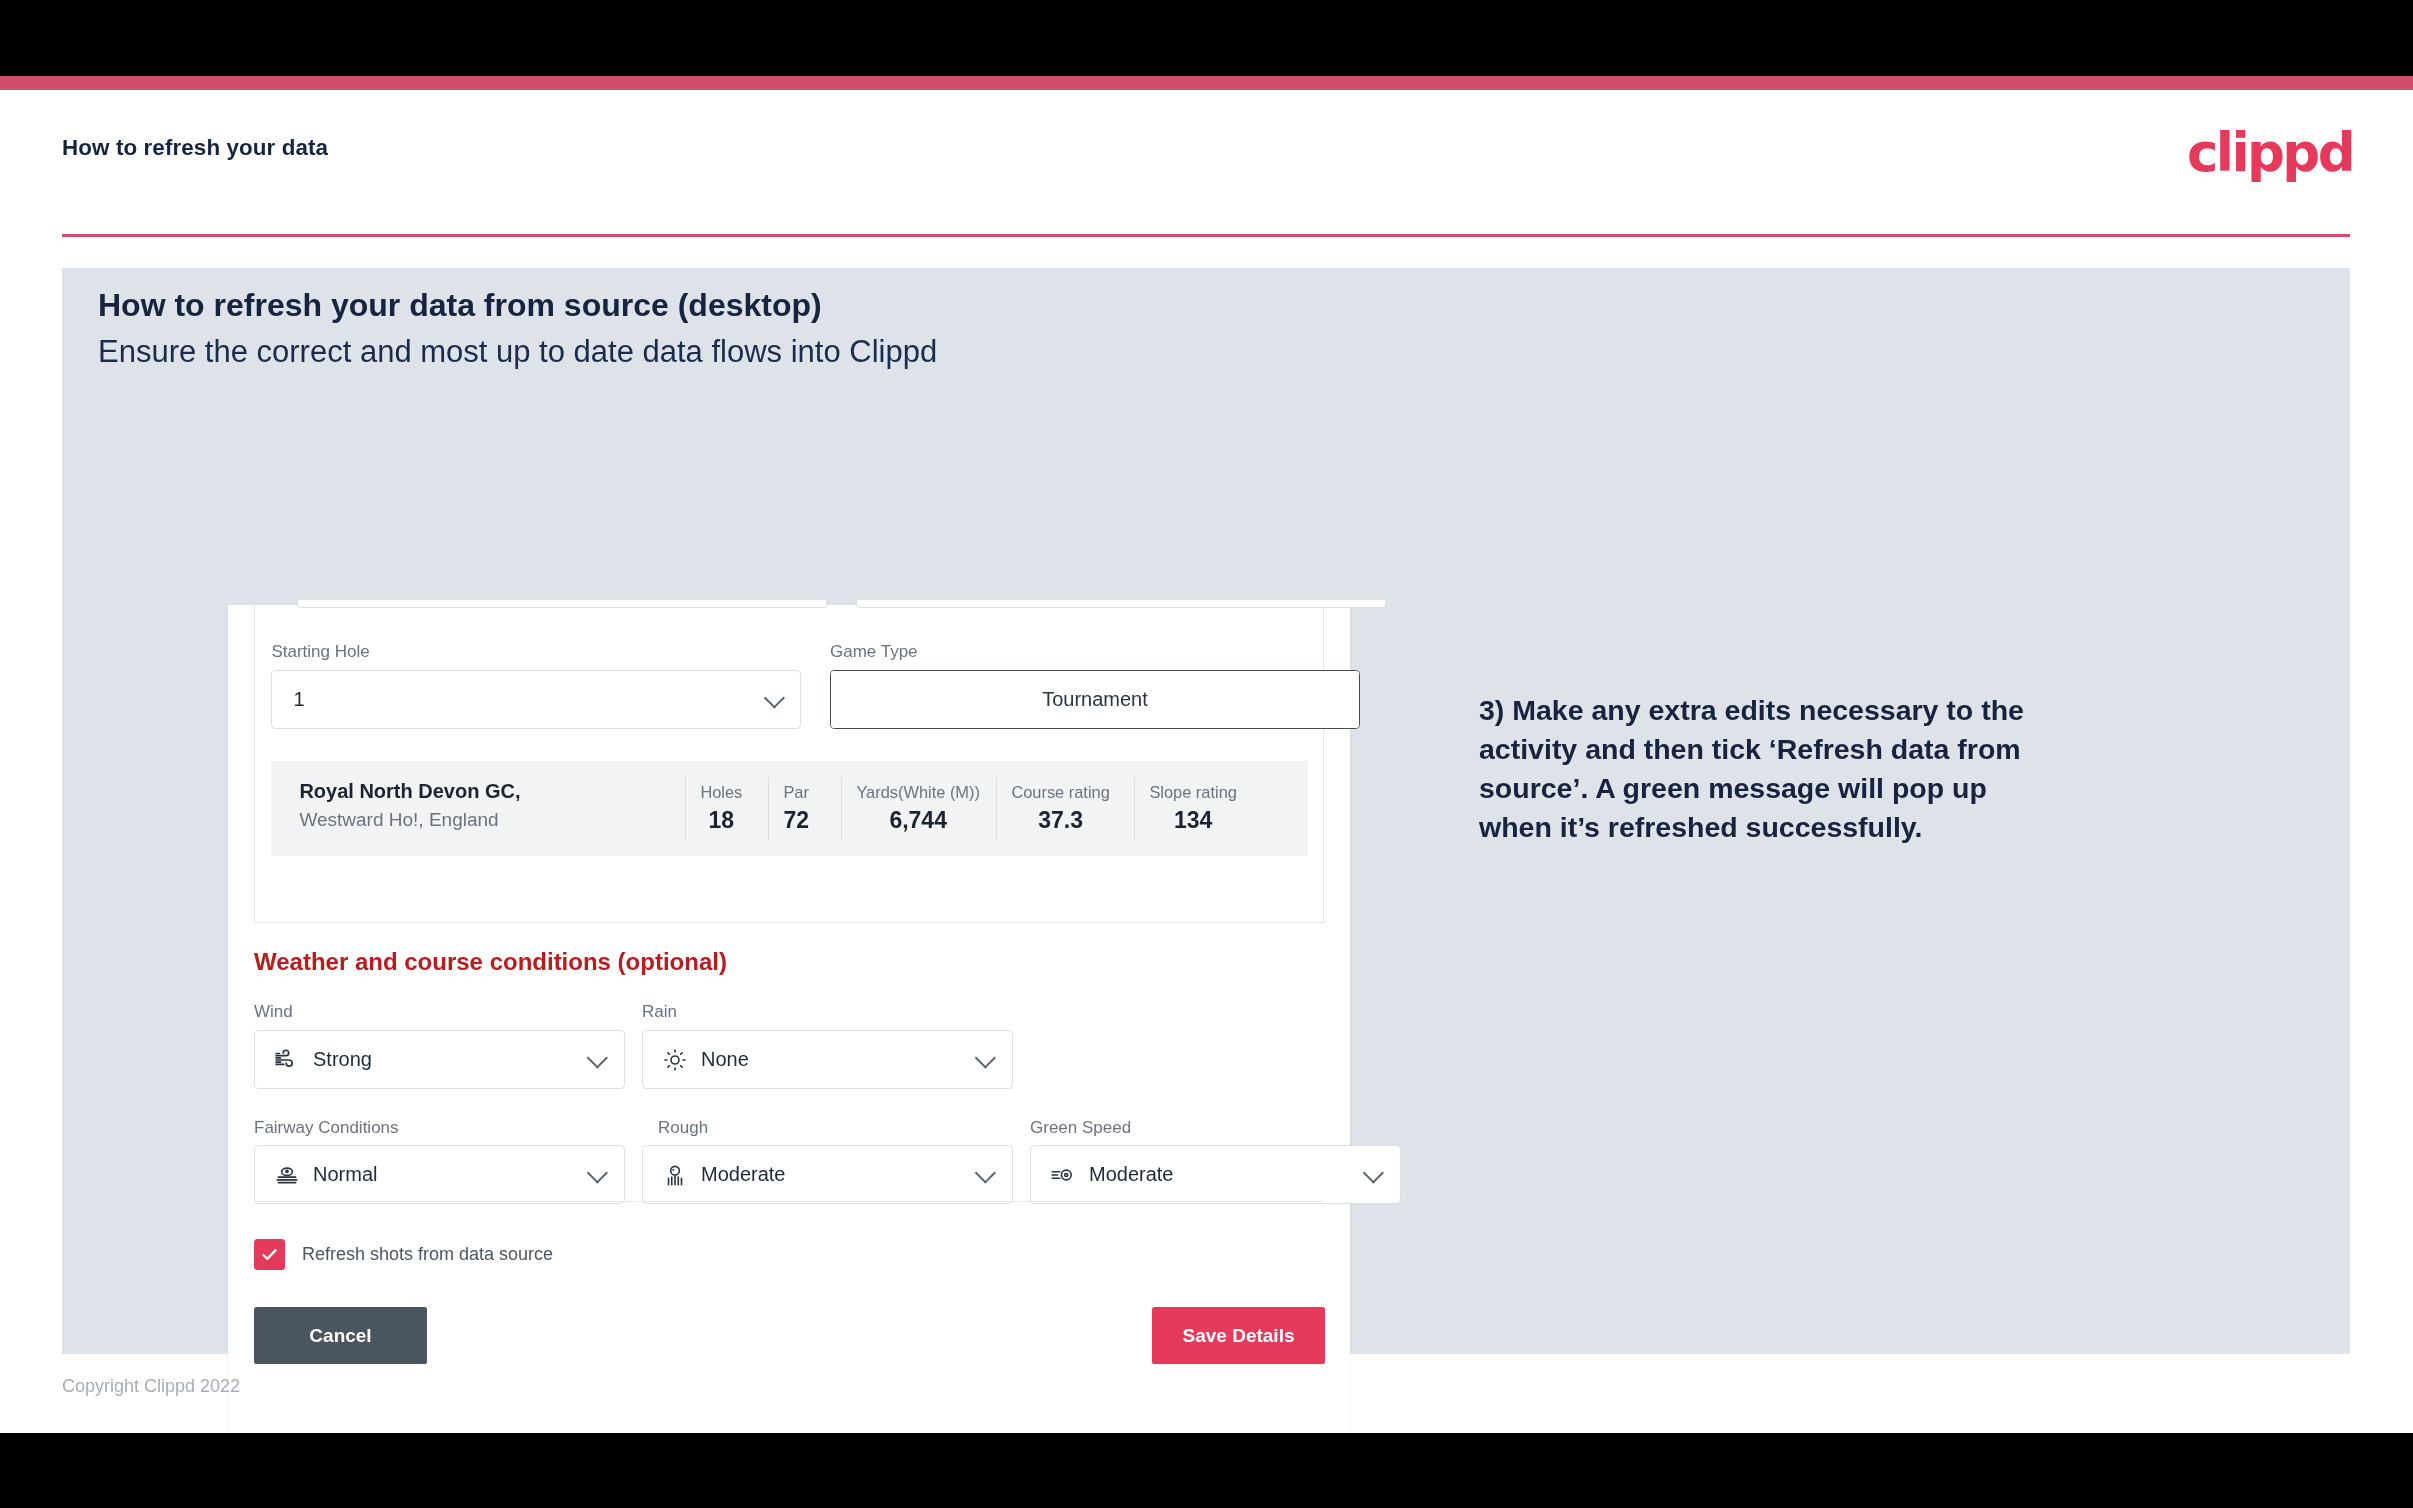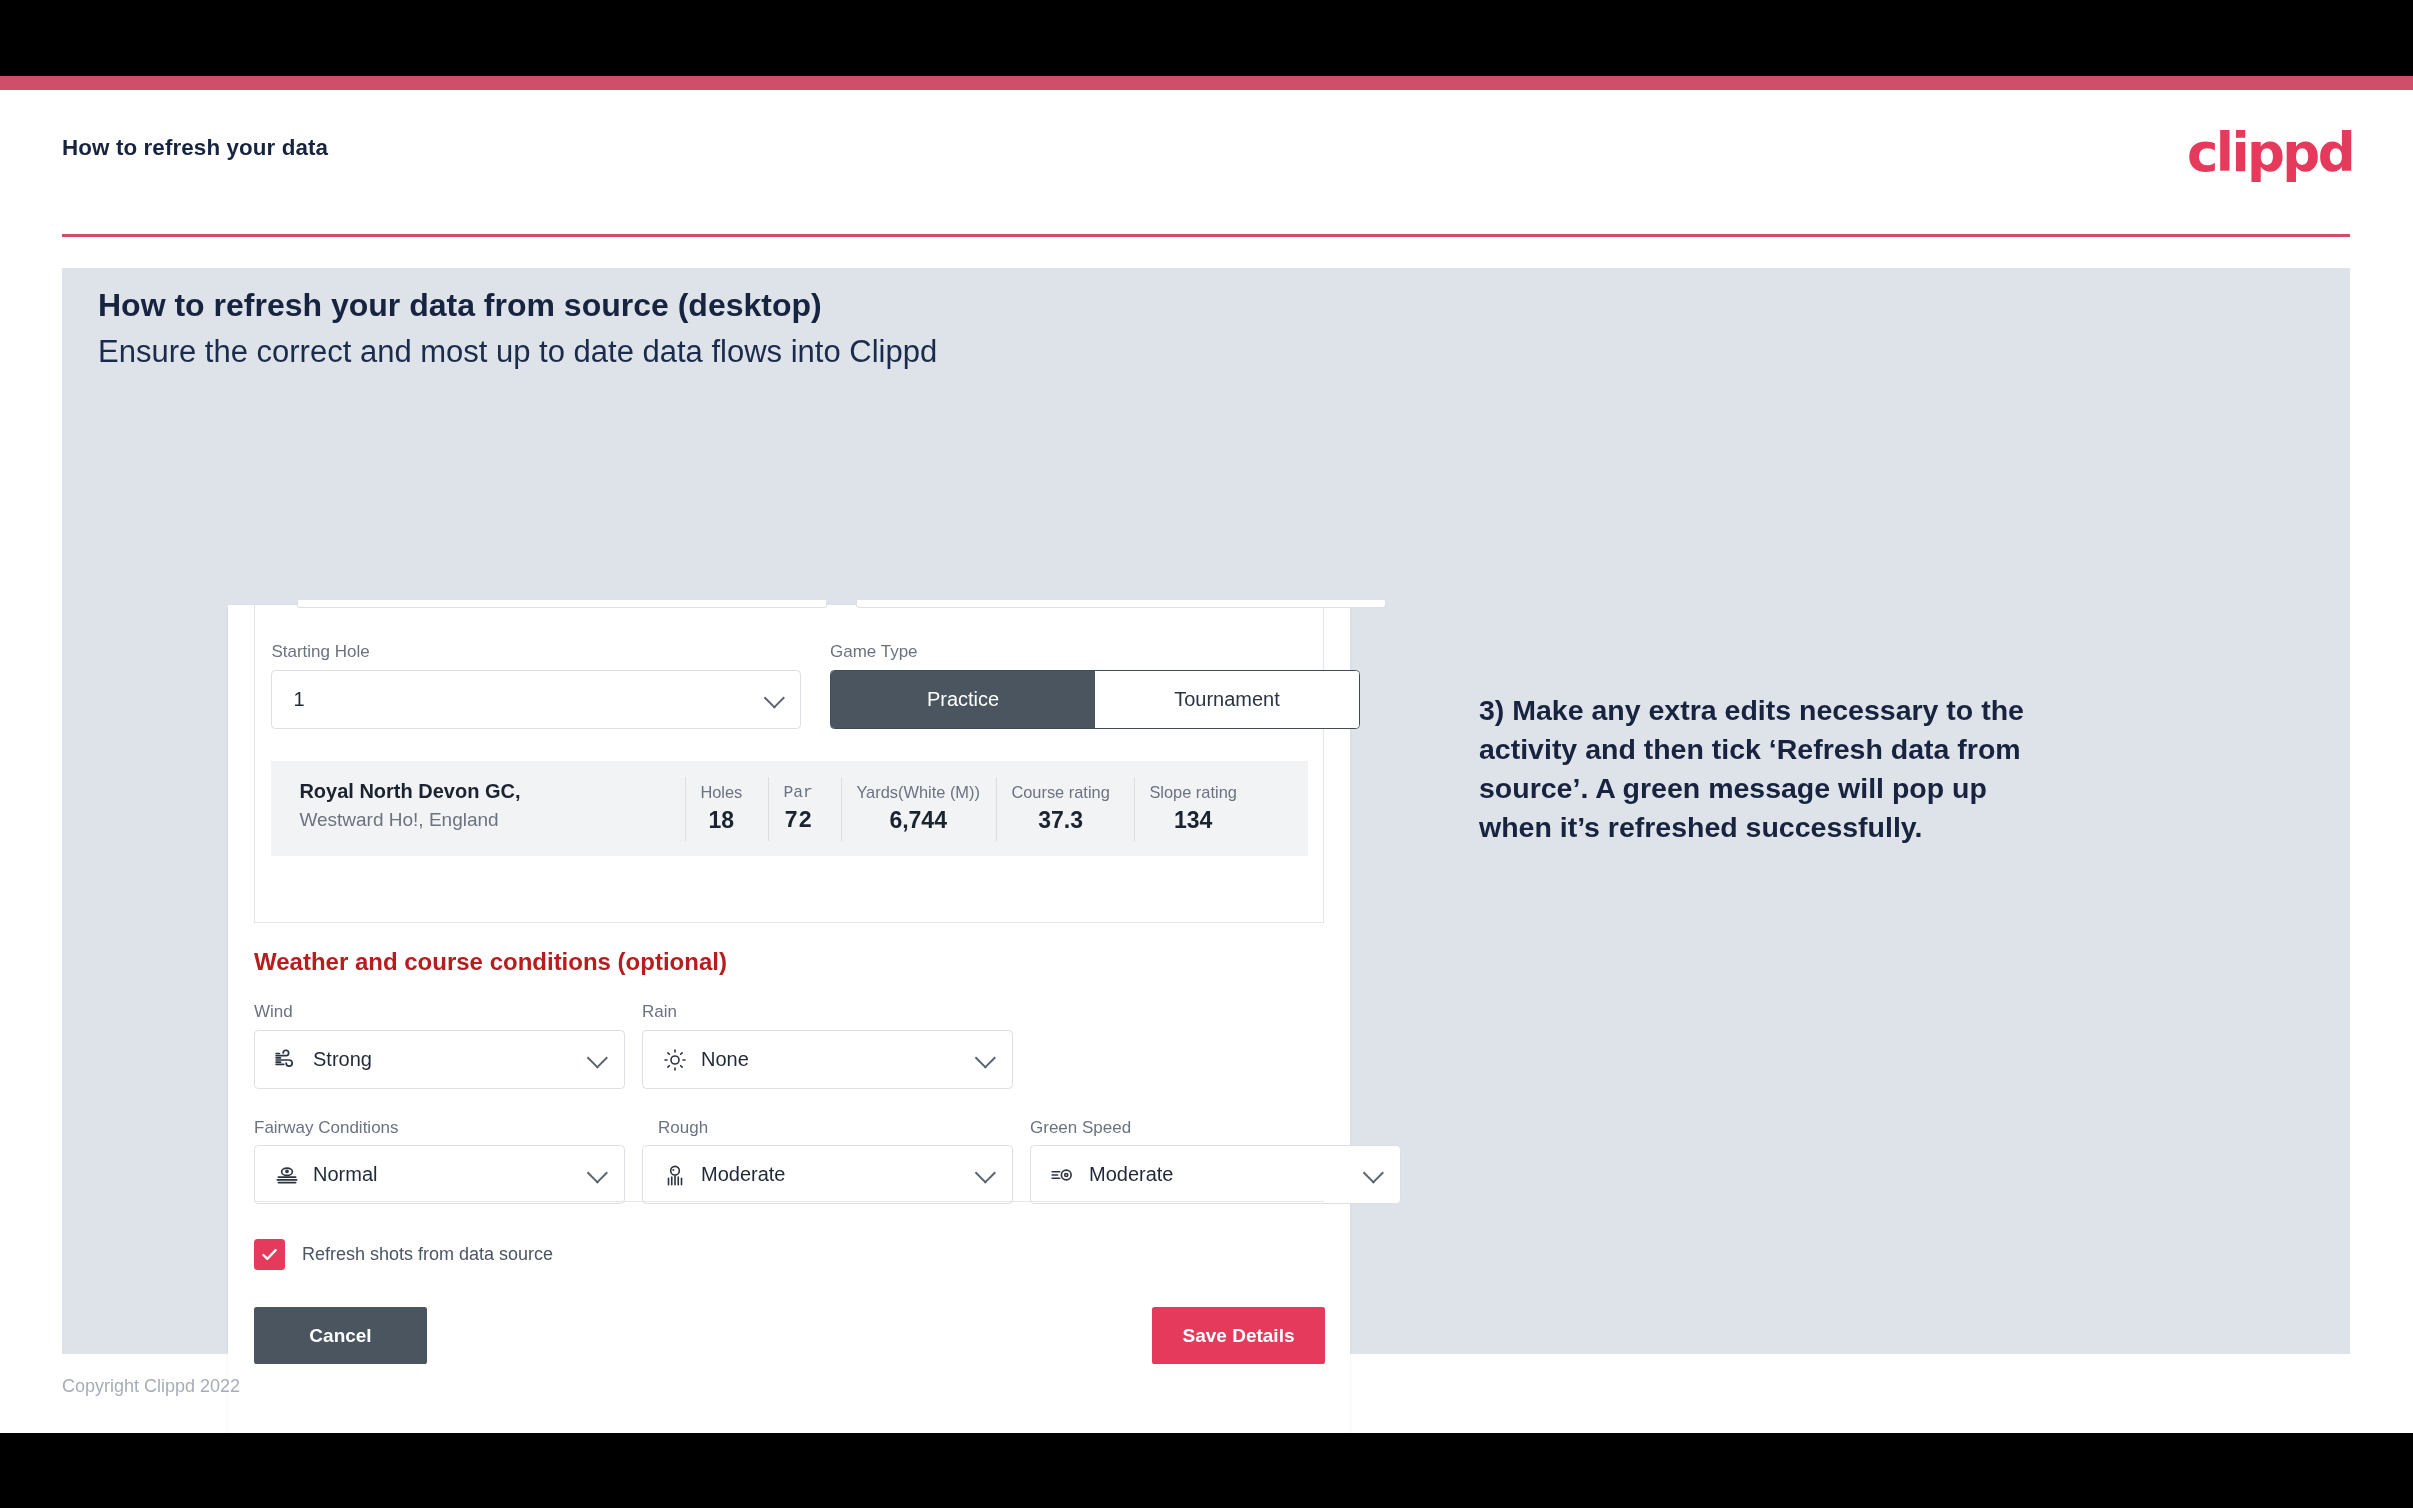--- a/index.html
+++ b/index.html
@@ -225,33 +225,32 @@
             <div class="stub-input stub-b"></div>
 
             <div class="fld-label" style="left:16.4px; top:37px;">Starting Hole</div>
             <div class="select-box" style="left:16.4px; top:65px; width:530px;">
               <span class="select-val">1</span>
               <span class="chev"></span>
             </div>
 
             <div class="fld-label" style="left:575px; top:37px;">Game Type</div>
             <div class="toggle" style="left:575px; top:65px;">
-              <div class="toggle-seg active">Practice</div>
               <div class="toggle-seg inactive">Tournament</div>
             </div>
 
             <div class="course-card" style="left:16.4px; top:156px; width:1037px;">
               <div class="course-name">Royal North Devon GC,</div>
               <div class="course-loc">Westward Ho!, England</div>
 
               <div class="stat" style="left:414px;">
                 <span class="stat-label">Holes</span>
                 <span class="stat-value">18</span>
               </div>
-              <div class="stat" style="left:497px;font-family:Liberation Mono, monospace;">
+              <div class="stat" style="left:497px;">
                 <span class="stat-label">Par</span>
                 <span class="stat-value">72</span>
               </div>
               <div class="stat" style="left:570px;">
                 <span class="stat-label">Yards(White (M))</span>
                 <span class="stat-value">6,744</span>
               </div>
               <div class="stat" style="left:725px;">
                 <span class="stat-label">Course rating</span>
                 <span class="stat-value">37.3</span>

